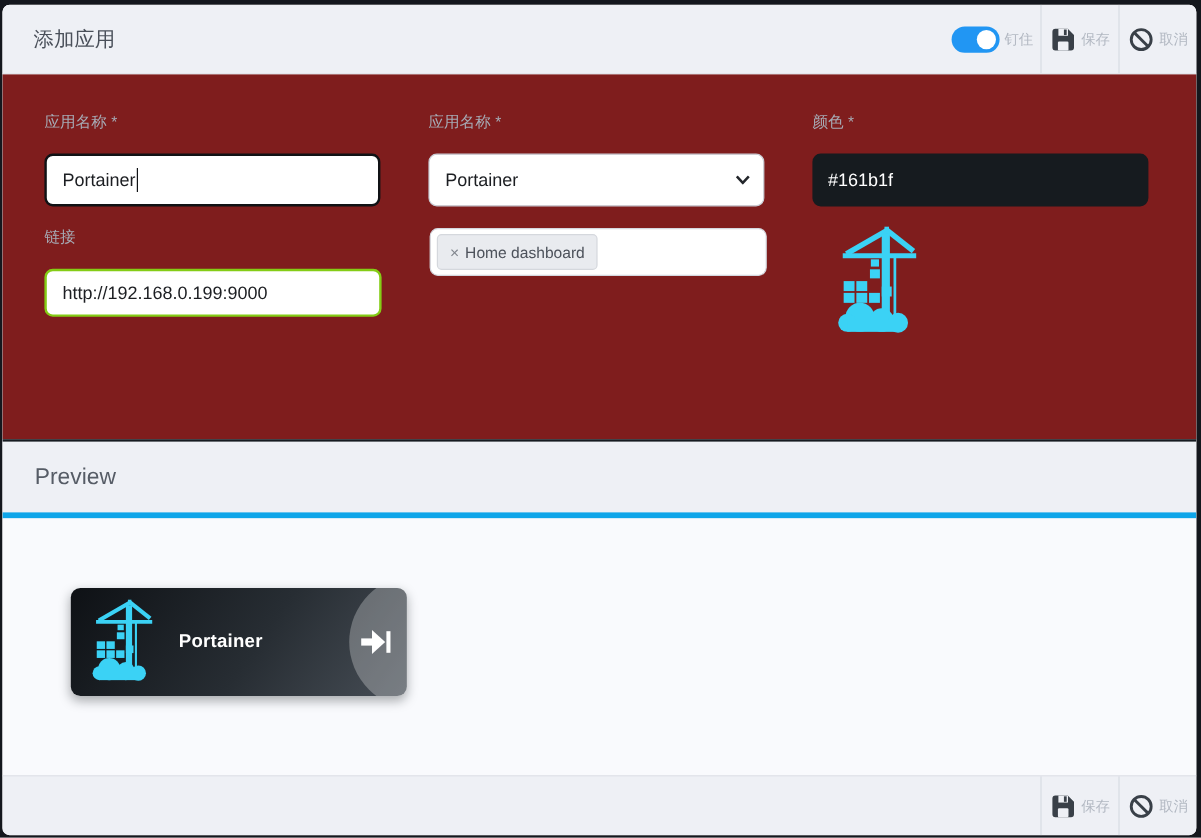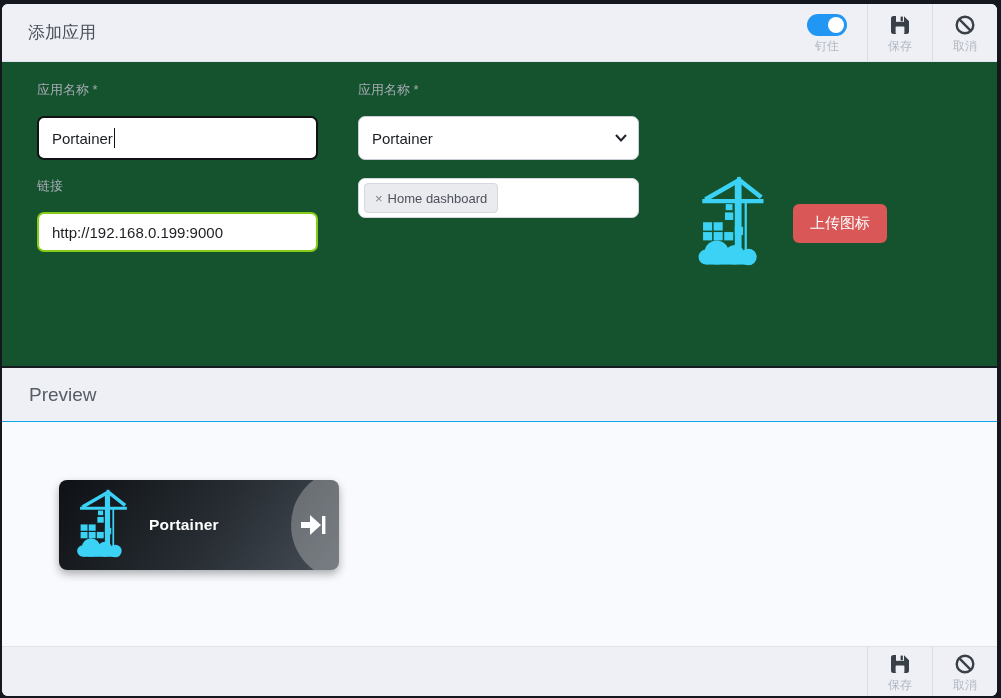--- a/index.html
+++ b/index.html
@@ -32,21 +32,21 @@
   .bar-title {
     align-self: center;
     padding-left: 26px;
     font-size: 17px;
     color: #4a505a;
   }
   .bar-spacer { flex: 1; }
   .bar-cell {
     width: 65px;
     display: flex;
-    flex-direction: column;
+    flex-direction: row;
     align-items: center;
     justify-content: center;
     gap: 4px;
     border-left: 1px solid #d8dce3;
     cursor: pointer;
   }
   .bar-cell.no-border { border-left: none; width: 80px; }
   .bar-cell .cell-label {
     font-size: 12px;
     color: #b2b8c2;
@@ -61,23 +61,23 @@
   .toggle .knob {
     position: absolute;
     top: 3px; right: 3px;
     width: 16px; height: 16px;
     border-radius: 50%;
     background: #ffffff;
   }
 
   
   .form-section {
-    background: #14532d;
+    background: #7f1d1d;
     height: 304px;
-    padding-top: 20px;
+    padding-top: 32px;
     flex-shrink: 0;
   }
   .form-row {
     display: flex;
     align-items: flex-start;
     padding-left: 35px;
   }
   .form-row + .form-row { margin-top: 18px; }
   .field { width: 281px; margin-right: 40px; }
   .field-label {
@@ -168,23 +168,23 @@
     border-radius: 6px;
     font-size: 15px;
     padding: 10px 17px;
     cursor: pointer;
     font-family: inherit;
   }
 
   
   .preview-bar {
     border-top: 2px solid #171b21;
-    border-bottom: 1px solid #0ea5e9;
+    border-bottom: 5px solid #0ea5e9;
     background: #eef0f5;
-    height: 56px;
+    height: 66px;
     display: flex;
     align-items: center;
     padding-left: 27px;
     flex-shrink: 0;
   }
   .preview-bar-title { font-size: 19px; color: #565c66; }
   .preview-area {
     flex: 1;
     background: #f9fafd;
     padding: 58px 0 0 57px;
@@ -273,20 +273,24 @@
         <div class="select-wrap">
           <select class="type-select">
             <option>Portainer</option>
           </select>
           <svg class="select-chevron" width="12" height="8" viewBox="0 0 12 8">
             <polyline points="1,1 6,6.4 11,1" fill="none" stroke="#23262b" stroke-width="2.1"></polyline>
           </svg>
         </div>
       </div>
 
+      <div class="field">
+        <label class="field-label">颜色 *</label>
+        <input class="color-input" style="background: rgb(22, 27, 31);" value="#161b1f">
+      </div>
     </div>
 
     <div class="form-row">
       <div class="field">
         <label class="field-label">链接</label>
         <input class="real-input" value="http://192.168.0.199:9000" style="">
       </div>
 
       <div class="field">
         <div class="tags-box">
@@ -314,21 +318,20 @@
             <rect x="22" y="73" width="12" height="11" stroke="none"></rect>
             <rect x="36" y="73" width="12" height="11" stroke="none"></rect>
             <rect x="50" y="66" width="11" height="11" stroke="none"></rect>
             <circle cx="26" cy="100" r="16" stroke="none"></circle>
             <circle cx="50" cy="103" r="13" stroke="none"></circle>
             <circle cx="68" cy="106" r="11" stroke="none"></circle>
             <circle cx="12" cy="106" r="10" stroke="none"></circle>
             <rect x="12" y="102" width="60" height="14" stroke="none"></rect>
           </g>
         </svg>
-        <button class="upload-btn">上传图标</button>
       </div>
     </div>
   </div>
 
   <div class="preview-bar">
     <div class="preview-bar-title">Preview</div>
   </div>
 
   <div class="preview-area">
     <div class="preview-card">

